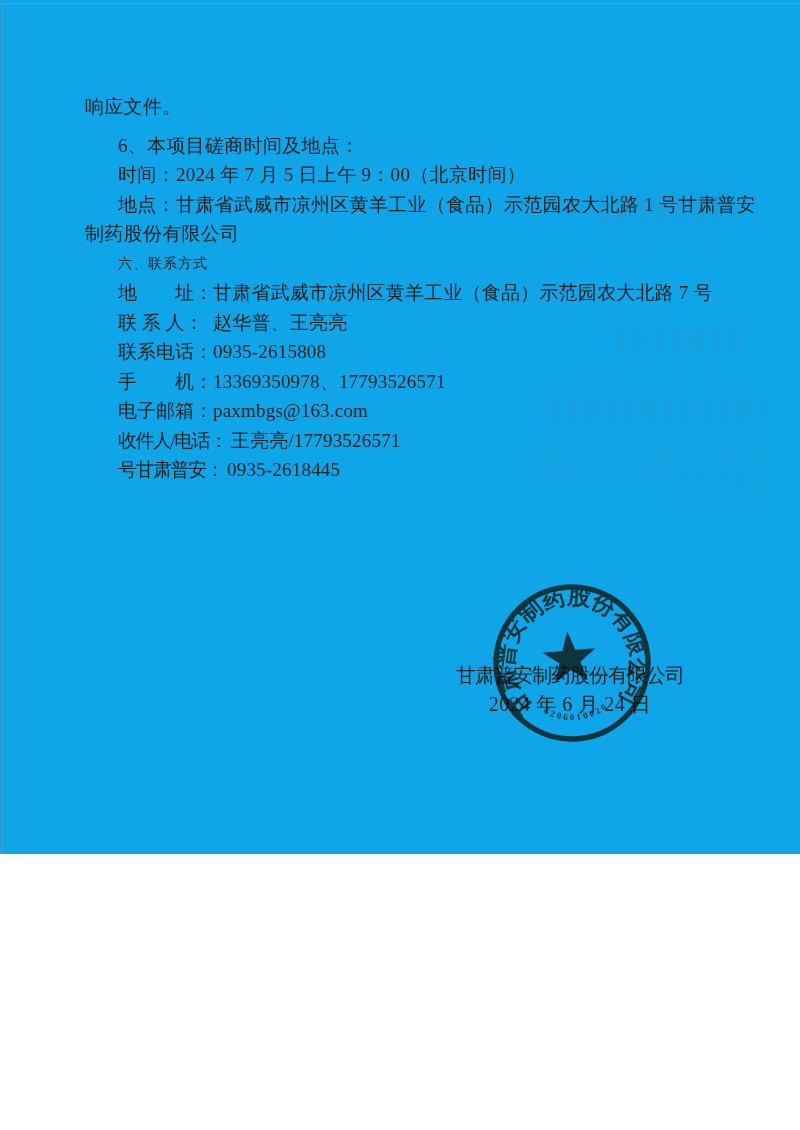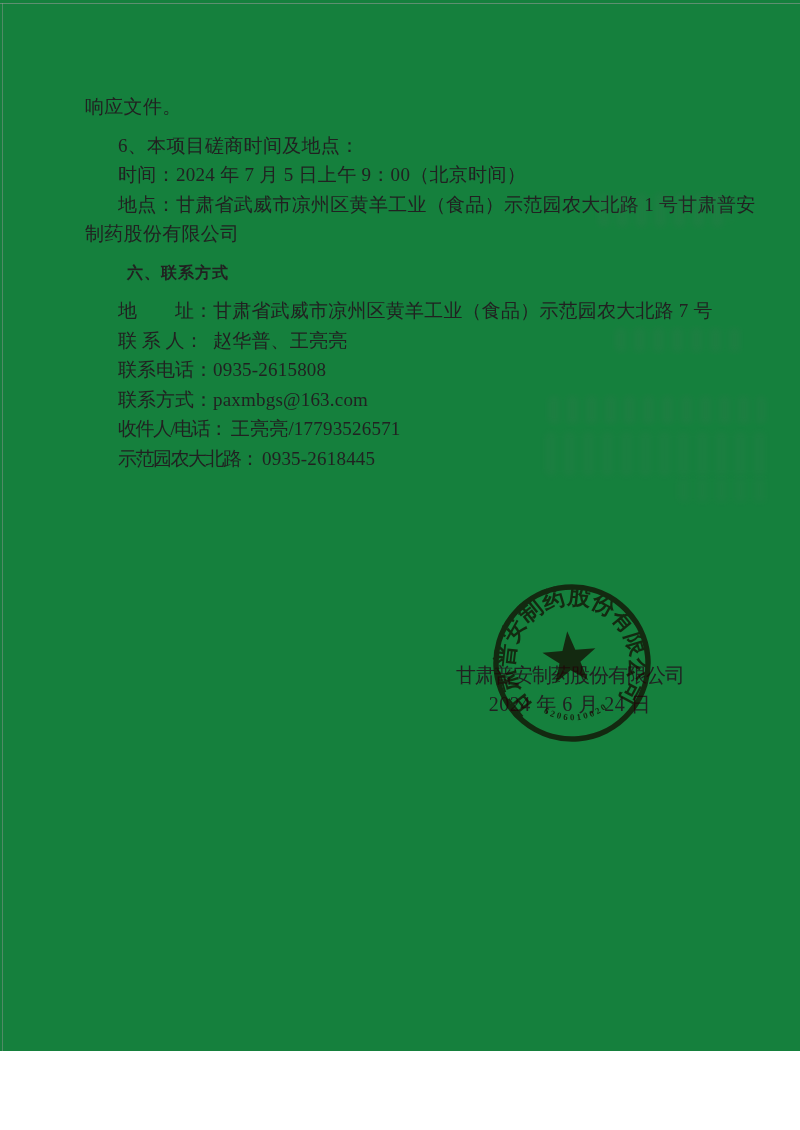--- a/index.html
+++ b/index.html
@@ -1,41 +1,41 @@
 <!DOCTYPE html>
 <html><head>
 <meta charset="utf-8">
 <style>
   html,body{margin:0;padding:0;background:#ffffff;}
   .page{
     position:relative;
-    width:800px;height:1051px;
-    background:#15803d;
+    width:800px;height:854px;
+    background:#0ea5e9;
     overflow:hidden;
     font-family:"Liberation Serif","DejaVu Serif",serif;
     color:#212121;
   }
   .edge-top{position:absolute;left:0;top:3px;width:800px;height:1px;background:#9a9a9a;opacity:.55;}
   .edge-left{position:absolute;left:2px;top:3px;width:1px;height:1100px;background:#9a9a9a;opacity:.45;}
   .edge-bottom{position:absolute;left:0;top:1127px;width:800px;height:1px;background:#c8c8c8;opacity:.5;}
 
   .content{
     position:absolute;left:0;top:0;width:800px;
     padding:92px 60px 0 85px;box-sizing:border-box;
   }
   .line{
     margin:0;font-size:19px;line-height:29.5px;
     letter-spacing:.3px;white-space:nowrap;
   }
   .line.indent{text-indent:33px;}
   .line.gap-before{margin-top:9px;}
   .heading{
-    margin:9px;font-size:16px;line-height:29.5px;text-indent:33px;
+    margin:0;font-size:14px;line-height:29.5px;text-indent:33px;
     font-family:"Liberation Sans","DejaVu Sans",sans-serif;
-    font-weight:700;letter-spacing:1px;white-space:nowrap;
+    font-weight:400;letter-spacing:1px;white-space:nowrap;
   }
   .crow{
     margin:0 0 0 33px;font-size:19px;line-height:29.5px;white-space:nowrap;
   }
   .lbl{display:inline-block;}
   .lbl.fixed{width:95px;}
   .lbl.tight{letter-spacing:-1.5px;margin-right:4px;}
   .val{letter-spacing:.2px;}
 
   
@@ -81,23 +81,24 @@
     <p class="line indent gap-before">6、本项目磋商时间及地点：</p>
     <p class="line indent">时间：2024 年 7 月 5 日上午 9：00（北京时间）</p>
     <p class="line indent">地点：甘肃省武威市凉州区黄羊工业（食品）示范园农大北路 1 号甘肃普安</p>
     <p class="line">制药股份有限公司</p>
     <p class="heading">六、联系方式</p>
 
     <div>
       <p class="crow"><span class="lbl fixed">地　　址：</span><span class="val">甘肃省武威市凉州区黄羊工业（食品）示范园农大北路 7 号</span></p>
       <p class="crow"><span class="lbl fixed">联 系 人：</span><span class="val">赵华普、王亮亮</span></p>
       <p class="crow"><span class="lbl fixed">联系电话：</span><span class="val">0935-2615808</span></p>
-      <p class="crow"><span class="lbl fixed">联系方式：</span><span class="val">paxmbgs@163.com</span></p>
+      <p class="crow"><span class="lbl fixed">手　　机：</span><span class="val">13369350978、17793526571</span></p>
+      <p class="crow"><span class="lbl fixed">电子邮箱：</span><span class="val">paxmbgs@163.com</span></p>
       <p class="crow"><span class="lbl tight">收件人/电话：</span><span class="val">王亮亮/17793526571</span></p>
-      <p class="crow"><span class="lbl tight">示范园农大北路：</span><span class="val">0935-2618445</span></p>
+      <p class="crow"><span class="lbl tight">号甘肃普安：</span><span class="val">0935-2618445</span></p>
     </div>
   </div>
 
   <div class="artifact a1"></div>
   <div class="artifact a2"></div>
   <div class="artifact a3"></div>
   <div class="artifact a4"></div>
   <div class="artifact a5"></div>
 
   <div class="sig-block">

